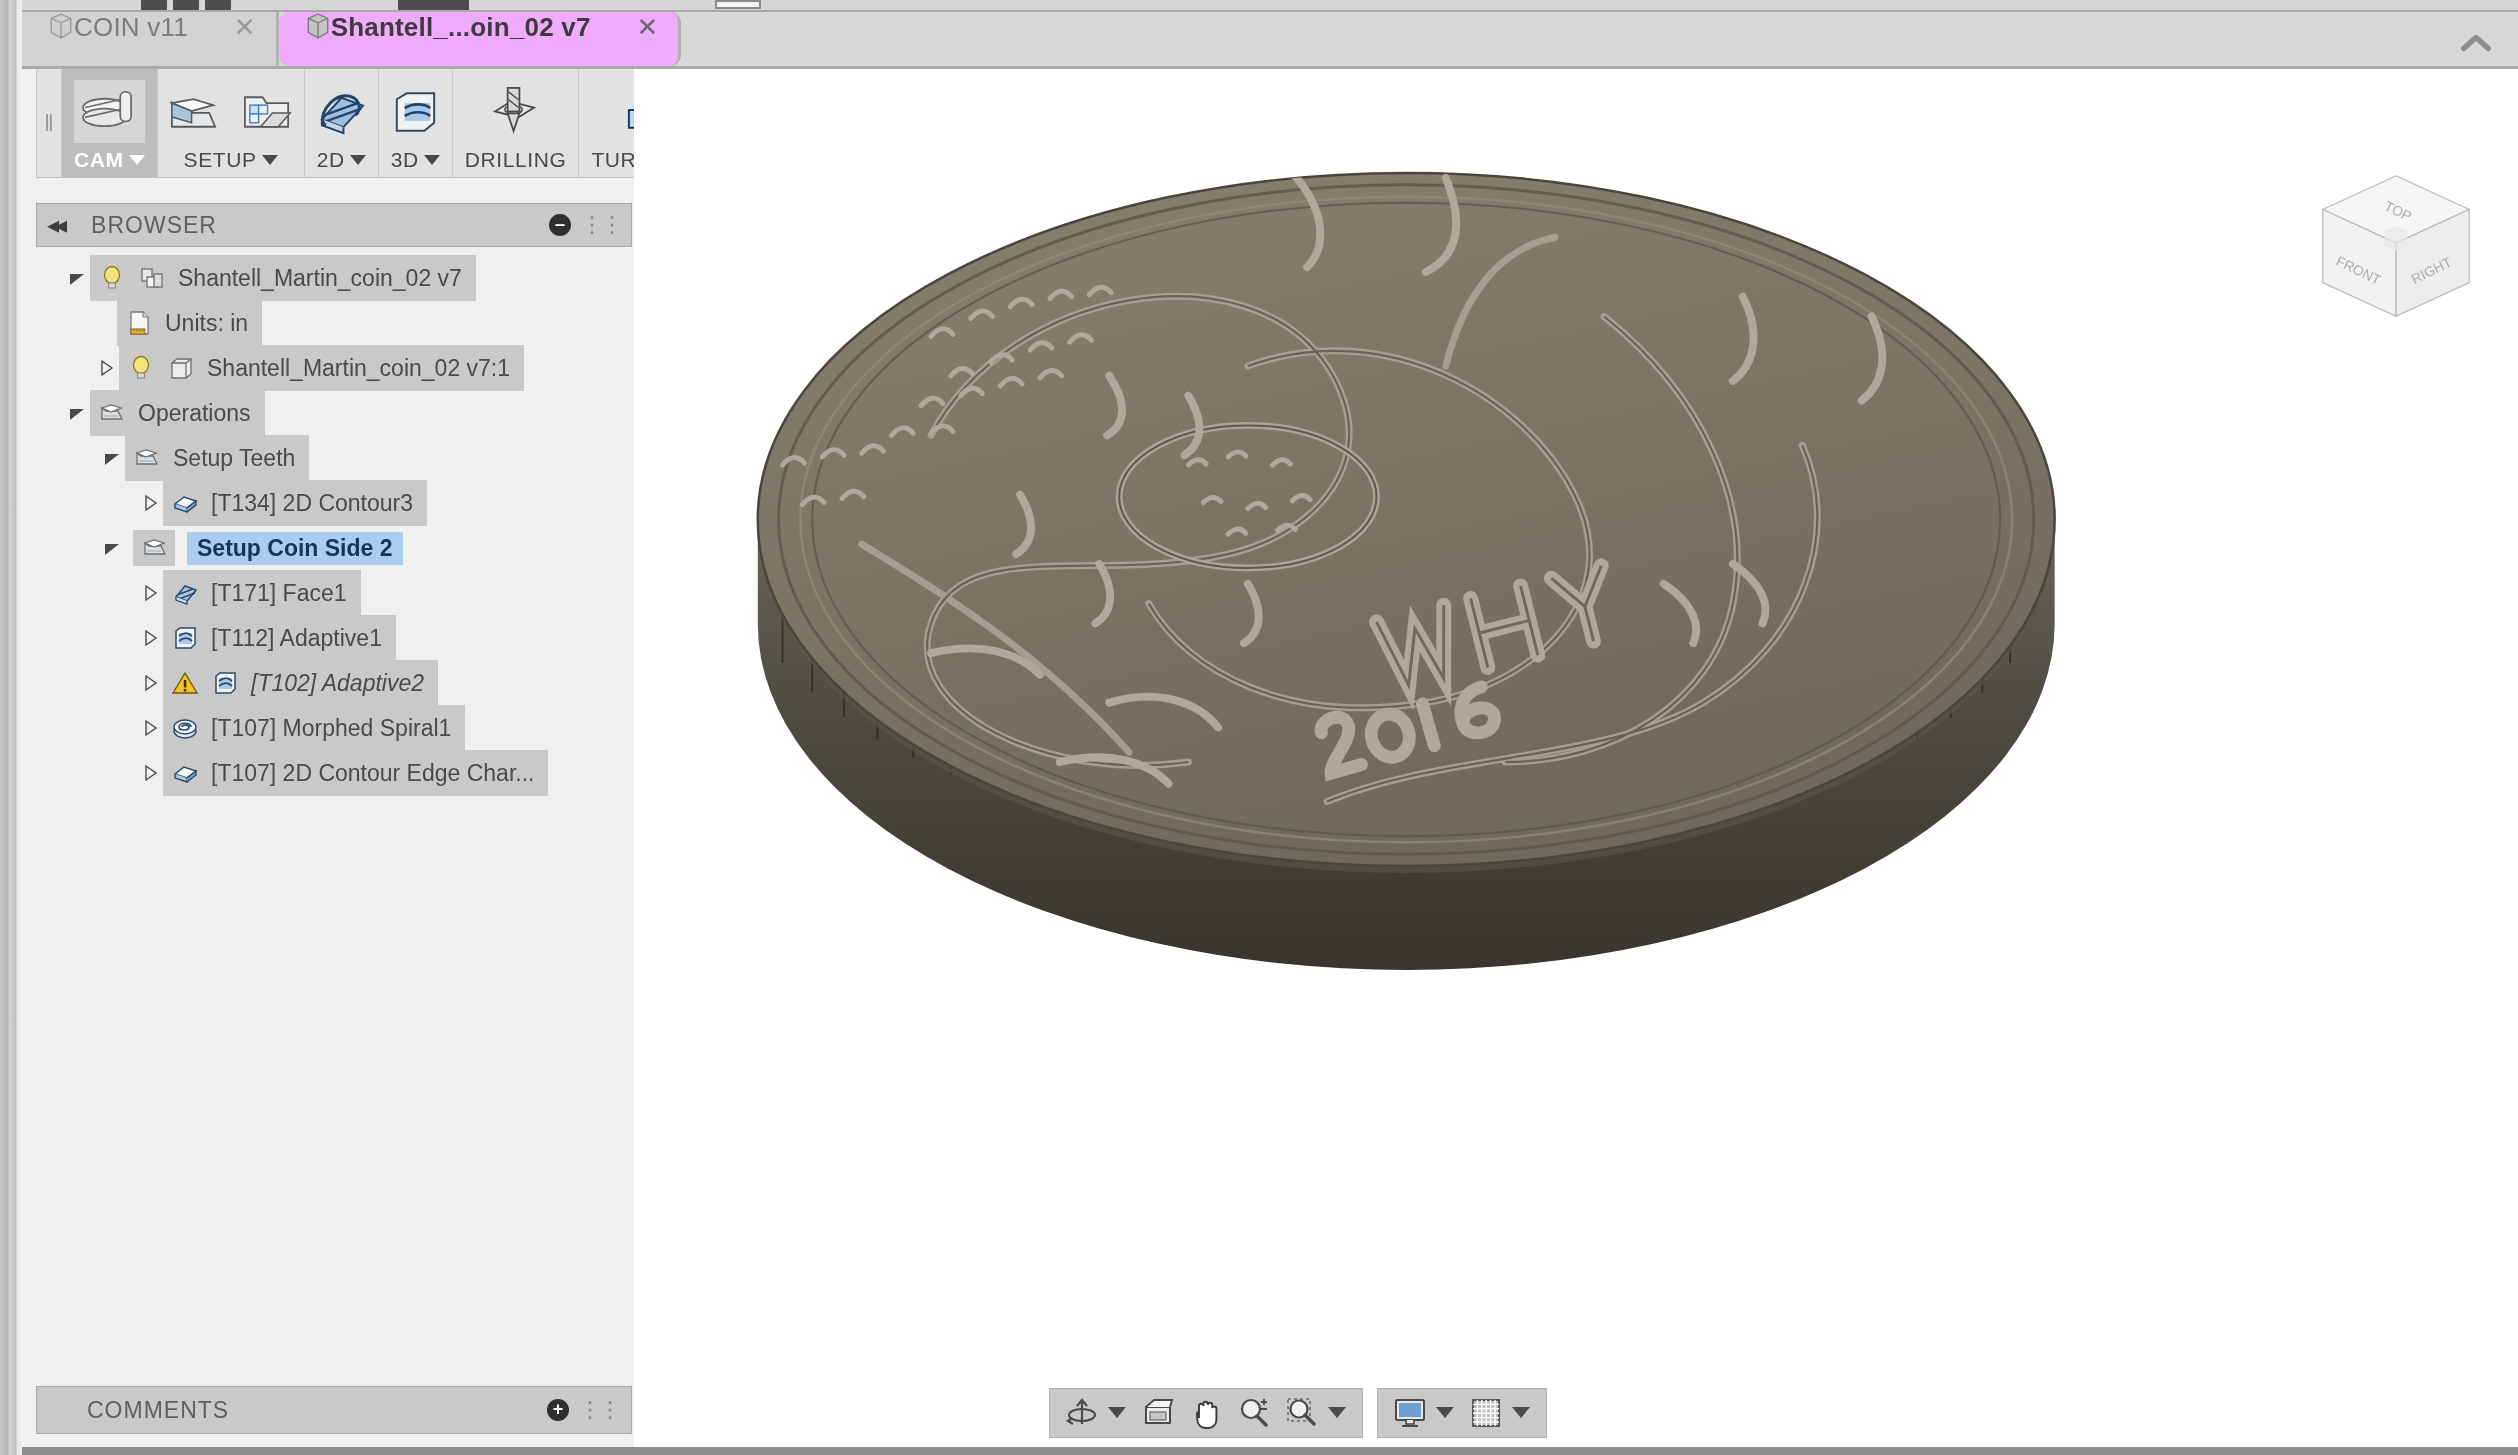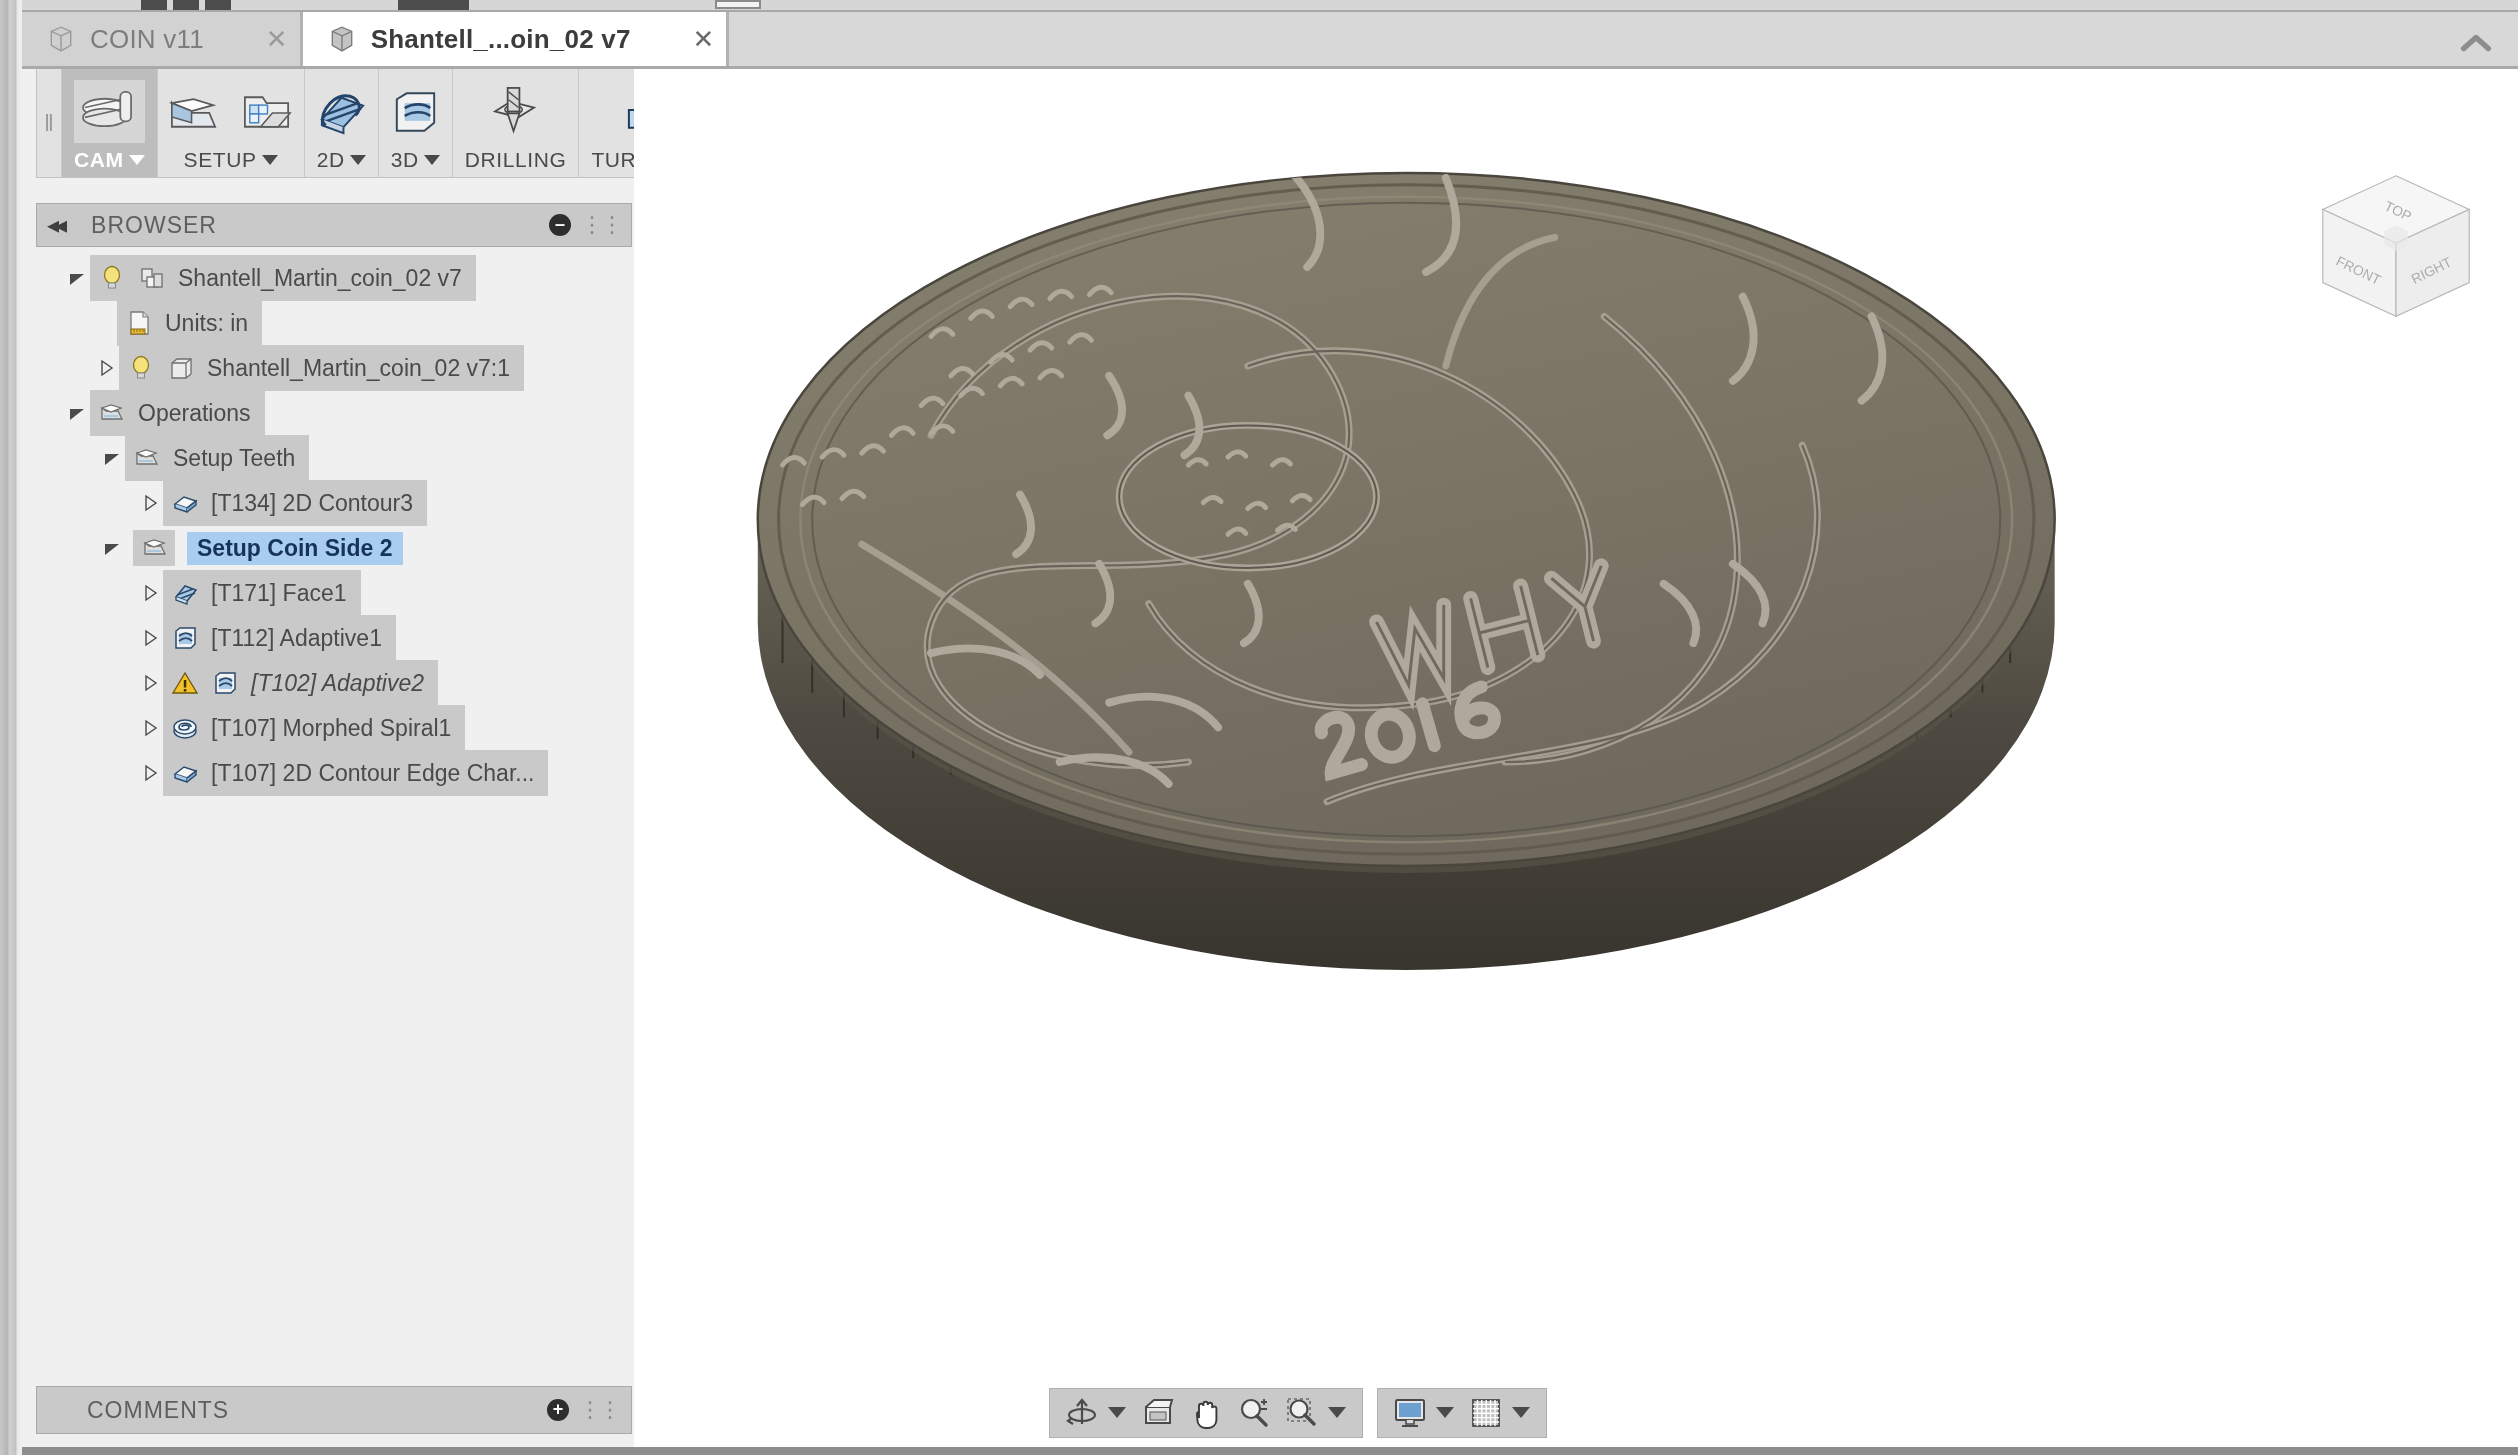--- a/index.html
+++ b/index.html
@@ -17,24 +17,24 @@
   .os-top-strip { position: absolute; left: 22px; top: 0; width: 2497px; height: 12px;
     background: #d6d6d6; border-bottom: 2px solid #a8a8a8; }
   .os-top-icons { position: absolute; top: 0; left: 0; height: 10px; display: flex; gap: 6px; }
   .os-sq { width: 26px; height: 10px; background: #4d4d4d; }
   .os-sq.wide { width: 71px; }
   .os-out-sq { width: 46px; height: 9px; background: #f2f2f2; border: 2px solid #8a8a8a; }
 
   
   .tabbar { position: absolute; left: 22px; top: 12px; width: 2497px; height: 57px;
     background: #d8d8d8; border-bottom: 3px solid #a9a9a9; display: flex; align-items: stretch; }
-  .tab { display: flex; align-items: center; gap: 16px; padding: 0 12px 0 26px;
+  .tab { display: flex; align-items: flex-start; gap: 0; padding: 0 20px 0 26px;
     border-right: 3px solid #b2b2b2; position: relative; }
   .tab.inactive { background: #d2d2d2; }
-  .tab.active { background: #ffffff; }
+  .tab.active { background: #f0abfc; border-radius: 11px; }
   .tab-label { font-size: 26px; color: #7d7d7d; letter-spacing: 0.2px; white-space: nowrap; }
   .tab.active .tab-label { color: #3c3c3c; font-weight: bold; }
   .tab-close { font-size: 26px; color: #9a9a9a; margin-left: 46px; cursor: pointer; }
   .tab.active .tab-close { color: #6a6a6a; }
   .tab-doc-icon { width: 26px; height: 28px; flex: none; }
   .tab-chevron { position: absolute; right: 26px; top: 20px; width: 34px; height: 22px; }
 
   
   .ribbon { position: absolute; left: 36px; top: 69px; width: 1782px; height: 109px;
     background: #e2e2e2; border: 1px solid #c2c2c2; border-top: none; display: flex; align-items: stretch; }

